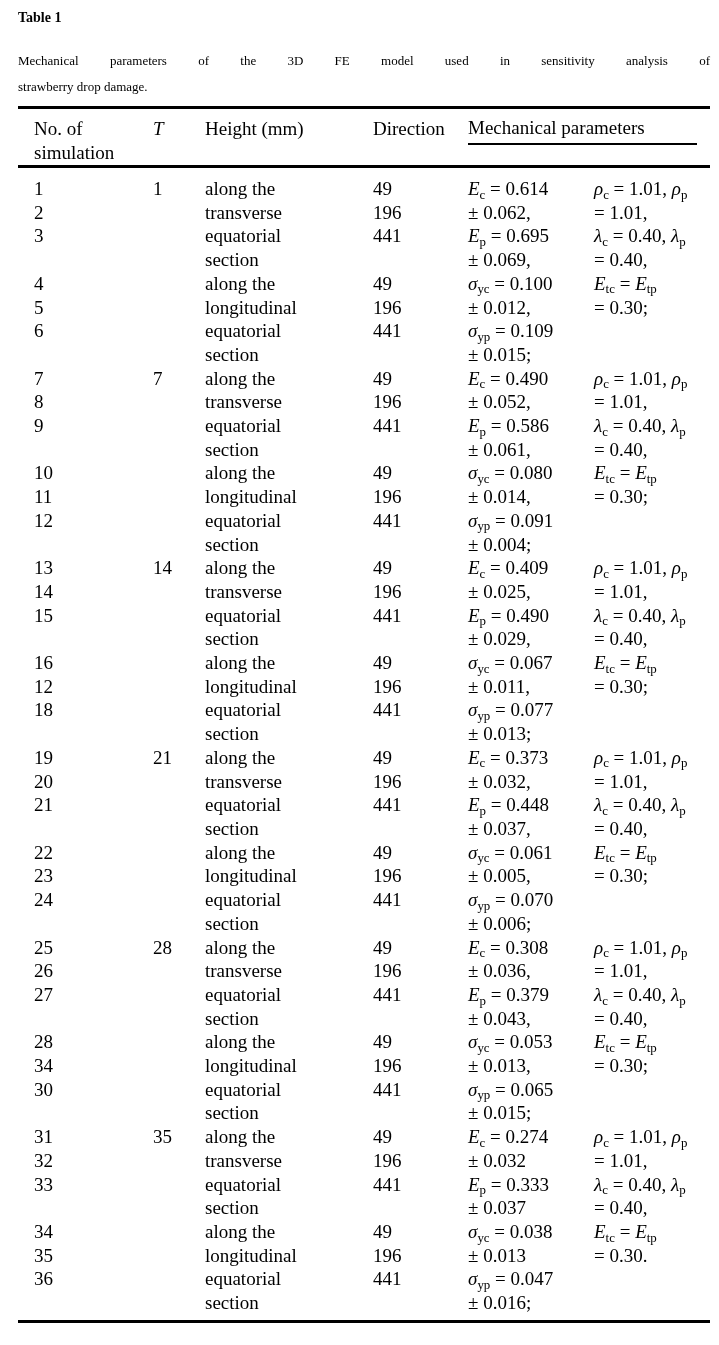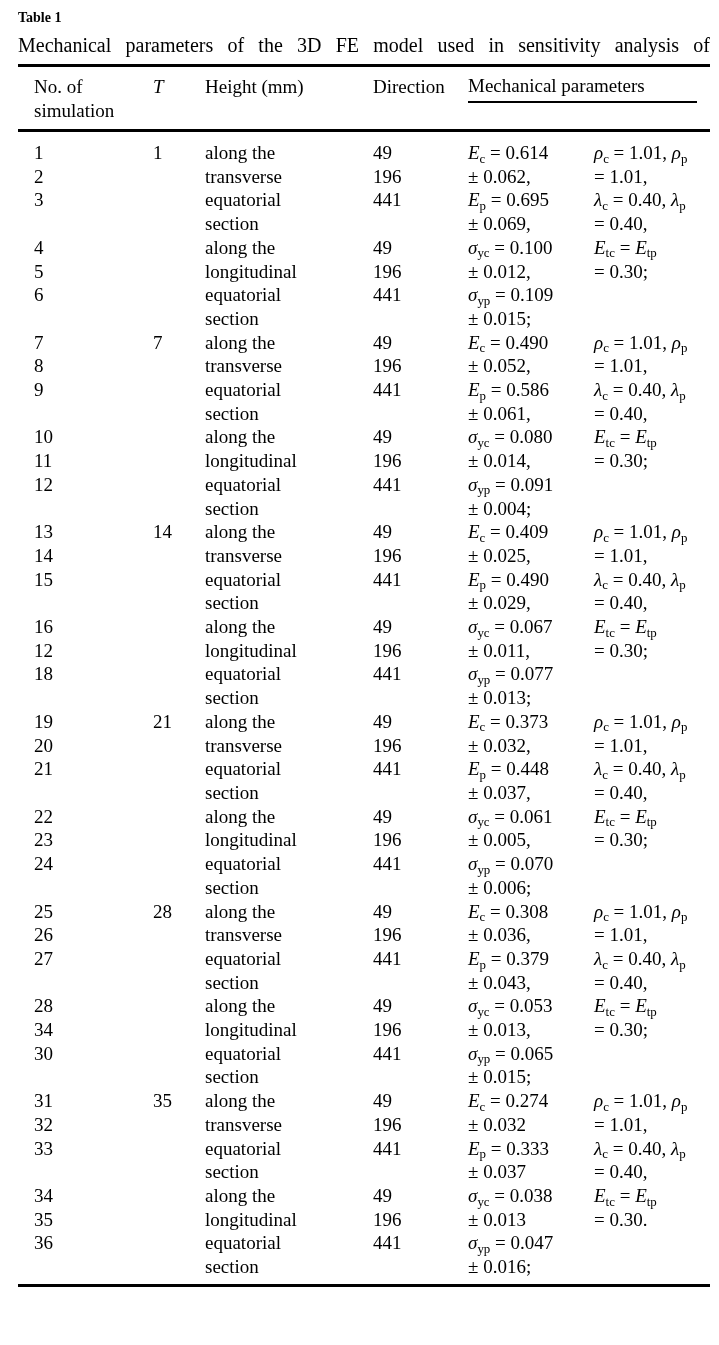--- a/index.html
+++ b/index.html
@@ -17,23 +17,23 @@
   .page {
     padding: 6px 9px 0 18px;
     width: 692px;
   }
   .table-title {
     font-size: 14px;
     font-weight: bold;
     line-height: 24px;
   }
   .table-caption {
-    margin-top: 2px;
+    margin-top: 18px;
     width: 692px;
-    font-size: 20px;
+    font-size: 13px;
     line-height: 26px;
   }
   .caption-line {
     text-align: justify;
   }
   .caption-line.first {
     text-align-last: justify;
   }
   .dtable {
     margin-top: 6px;
@@ -43,21 +43,21 @@
     font-size: 19px;
   }
   .thead {
     display: grid;
     grid-template-columns: 119px 52px 168px 95px 1fr;
     border-bottom: 3px solid #000;
     padding: 8px 0 0 16px;
   }
   .hcell {
     line-height: 24px;
-    padding-bottom: 6px;
+    padding-bottom: 0;
   }
   .hcell.t-col {
     font-style: italic;
   }
   .hgroup-label {
     line-height: 22px;
     border-bottom: 2px solid #000;
     padding-bottom: 4px;
     margin-right: 13px;
   }
@@ -90,20 +90,21 @@
 </style>
 </head>
 <body>
 
 <div class="page">
 
   <div class="table-title">Table 1</div>
 
   <div class="table-caption">
     <div class="caption-line first">Mechanical parameters of the 3D FE model used in sensitivity analysis of</div>
+    <div class="caption-line">strawberry drop damage.</div>
   </div>
 
   <div class="dtable">
 
     <div class="thead">
       <div class="hcell">No. of simulation</div>
       <div class="hcell t-col">T</div>
       <div class="hcell">Height (mm)</div>
       <div class="hcell">Direction</div>
       <div class="hgroup">

